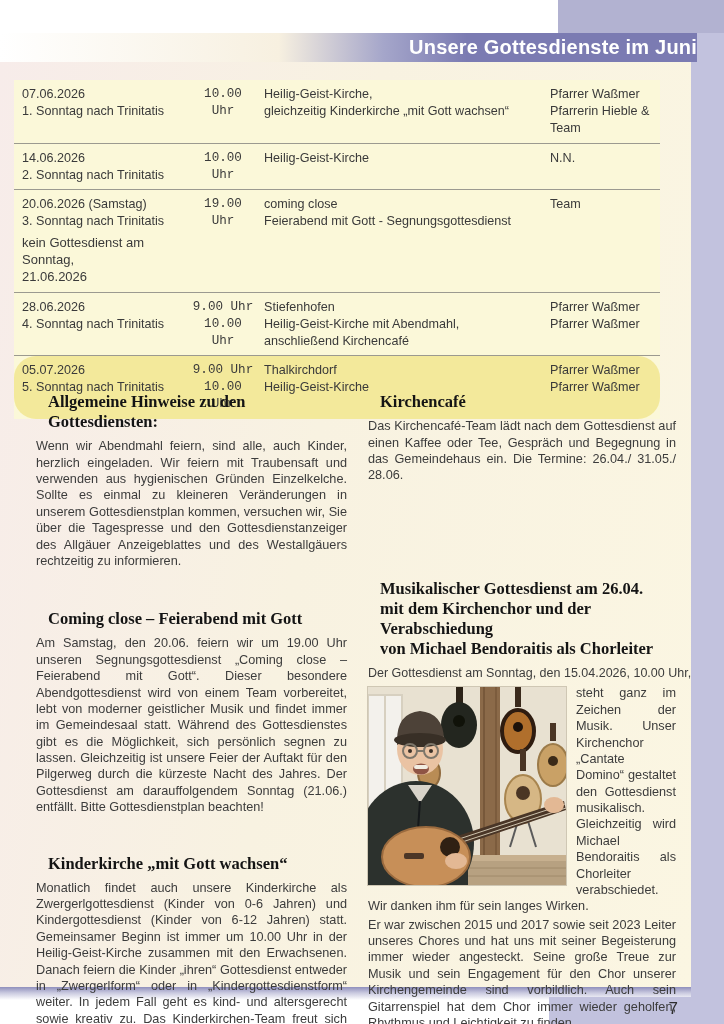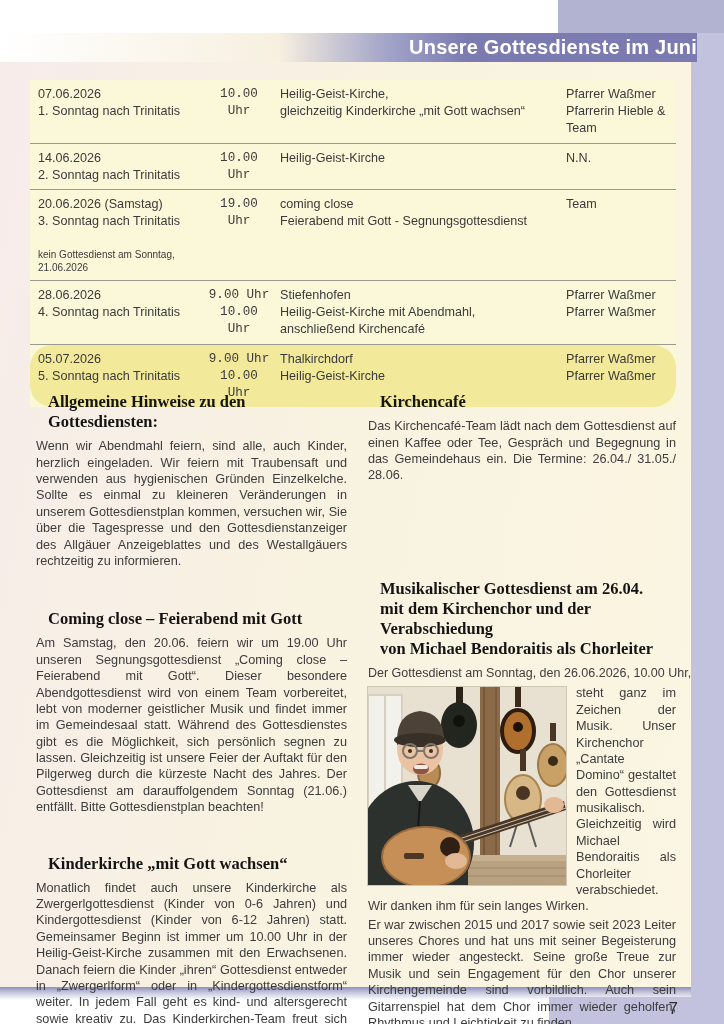--- a/index.html
+++ b/index.html
@@ -45,36 +45,36 @@
   .header-bar{
     position:absolute;left:0;top:33px;width:697px;height:29px;
     background:linear-gradient(90deg,#ffffff 0%,#f7f0e0 40%,#a5a6ca 55%,var(--header-purple,#7b7bb2) 67%);
     color:#ffffff;font-weight:bold;font-size:20px;line-height:29px;
     text-align:right;box-sizing:border-box;
     letter-spacing:0.2px;
   }
 
   
   .schedule{
-    position:absolute;left:30px;top:80px;width:646px;
+    position:absolute;left:14px;top:80px;width:646px;
     background:var(--table-bg,#fbf8d9);
     font-size:12.6px;line-height:1.34;color:#3a3a3a;
   }
   .s-row{
     display:grid;
     grid-template-columns:160px 62px 276px 1fr;
     column-gap:10px;
     padding:6px 0 6px 8px;
     border-bottom:1px solid #9b9a90;
   }
   .s-row:last-child{border-bottom:none;}
   .s-row.highlight{background:var(--table-highlight,#f3e99b);border-radius:22px;}
   .cell{white-space:pre-line;}
   .cell.time{text-align:center;font-family:Liberation Mono, monospace;}
-  .cell.note{font-size:10px;line-height:1.3;margin-top:18px;}
+  .cell.note{font-size:13px;line-height:1.3;margin-top:5px;}
 
   
   .col{position:absolute;top:392px;}
   .col-left{left:36px;width:311px;}
   .col-right{left:368px;width:308px;}
   .sec-title{
     font-family:"Liberation Serif","DejaVu Serif",serif;
     font-weight:bold;font-size:16.5px;line-height:1.22;color:#141414;
     margin:0 0 6px 12px;white-space:pre-line;
   }
@@ -175,21 +175,21 @@
 
   <div class="col col-right">
     <div>
       <h2 class="sec-title">Kirchencafé</h2>
       <p class="sec-body">Das Kirchencafé-Team lädt nach dem Gottesdienst auf einen Kaffee oder Tee, Gespräch und Begegnung in das Gemeindehaus ein. Die Termine: 26.04./ 31.05./ 28.06.</p>
     </div>
     <div class="gap95">
       <h2 class="sec-title">Musikalischer Gottesdienst am 26.04.
 mit dem Kirchenchor und der Verabschiedung
 von Michael Bendoraitis als Chorleiter</h2>
-      <p class="intro-line">Der Gottesdienst am Sonntag, den 26.06.2026, 10.00 Uhr,</p>
+      <p class="intro-line">Der Gottesdienst am Sonntag, den 15.04.2026, 10.00 Uhr,</p>
 
       <div class="photo">
         <svg width="198" height="198" viewBox="0 0 198 198">
 
           <rect x="0" y="0" width="198" height="198" fill="#e8e1d1"></rect>
           <rect x="0" y="8" width="34" height="130" fill="#f3f1ec" stroke="#d7d0c0" stroke-width="2"></rect>
           <line x1="17" y1="8" x2="17" y2="138" stroke="#d7d0c0" stroke-width="2"></line>
 
           <rect x="112" y="0" width="20" height="172" fill="#8b6a49"></rect>
           <line x1="116" y1="0" x2="116" y2="172" stroke="#77583a" stroke-width="2"></line>

